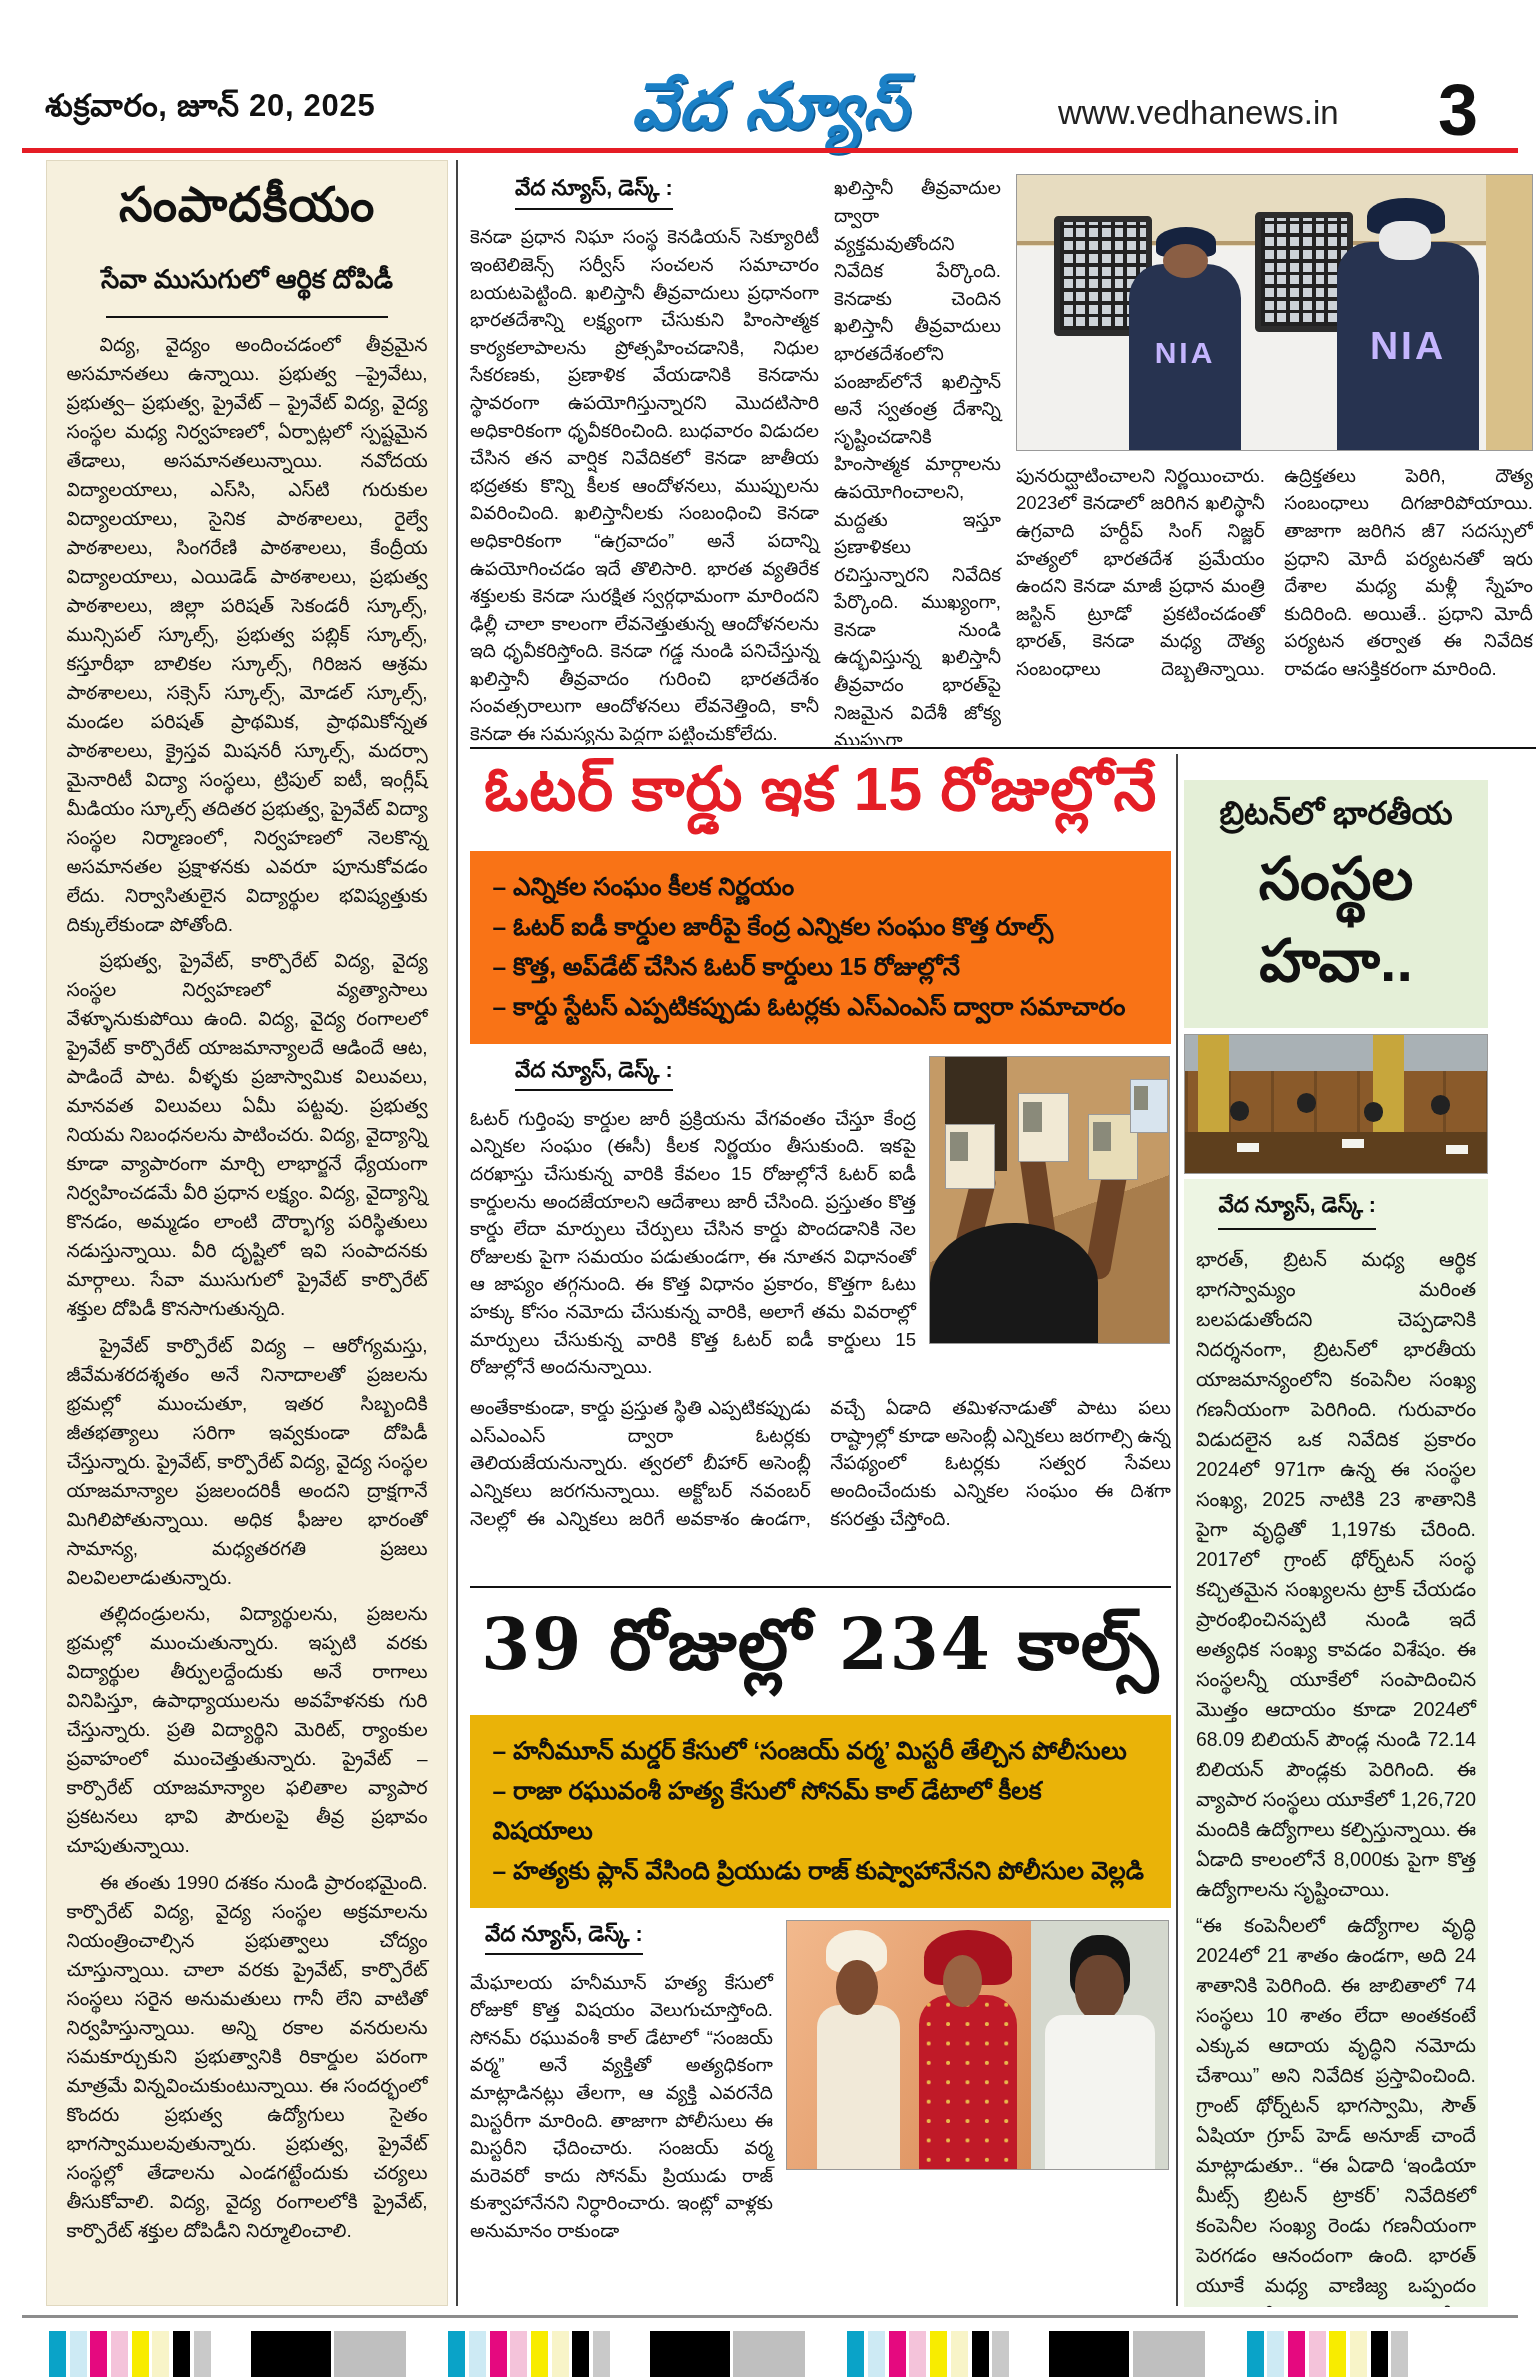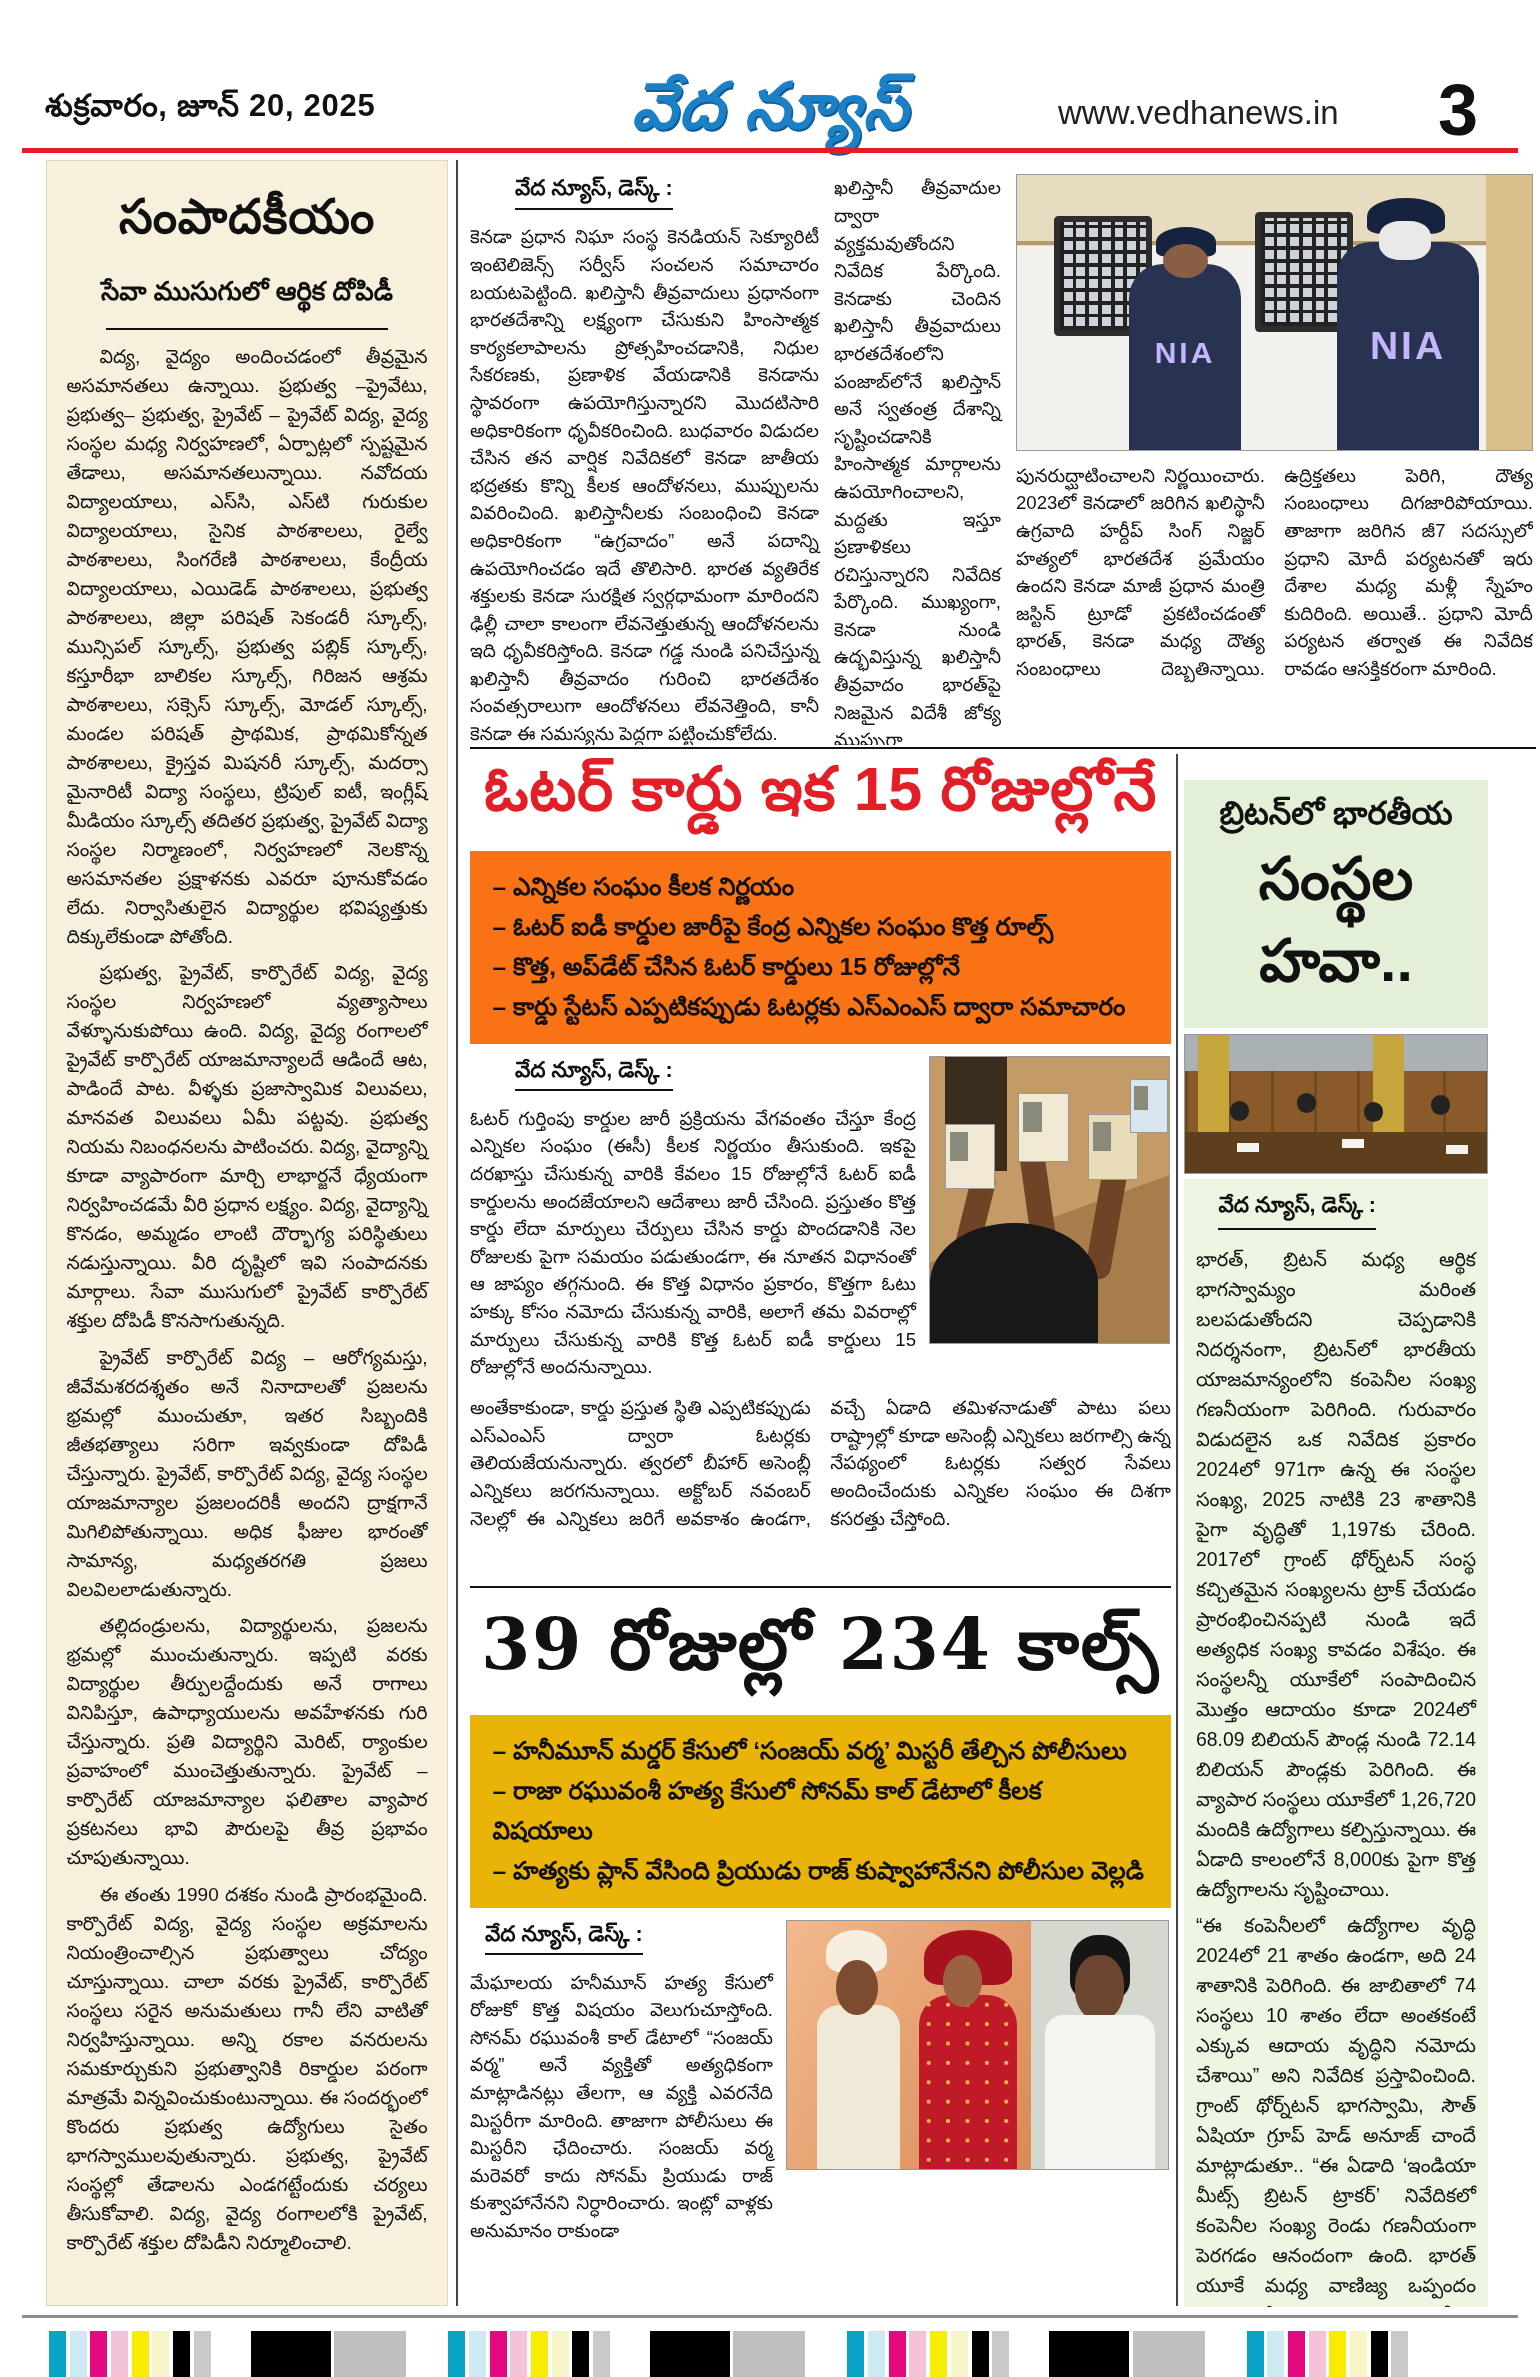--- a/index.html
+++ b/index.html
@@ -11,21 +11,21 @@
   .masthead-logo{left:0;top:69px;width:1541px;text-align:center;font-size:64px;font-weight:800;color:#1b80c6;letter-spacing:1.5px;text-shadow:1.5px 1.5px 0 #0f5c96;font-style:italic;}
   .masthead-site{left:1058px;top:94px;font-size:33px;color:#222;}
   .masthead-page{left:1438px;top:69px;font-size:72px;font-weight:600;}
   .red-rule{left:22.4px;top:148px;width:1496px;height:4.5px;background:#e51c25;}
   
   .vrule{width:1.5px;background:#444;}
   .hrule{height:2.2px;background:#111;}
   .bottom-gray-rule{left:22.4px;top:2315px;width:1496px;height:3px;background:#8d8d8d;}
   
   .editorial{left:46px;top:160px;width:402px;height:2146px;background:#f6f0dd;border:0.7px solid #e0d8c0;box-sizing:border-box;padding:16.4px 19.4px;overflow:hidden;}
-  .editorial-title{font-size:48px;font-weight:700;text-align:center;letter-spacing:0.7px;margin-top:12px;}
+  .editorial-title{font-size:48px;font-weight:700;text-align:center;letter-spacing:0.7px;}
   .editorial-sub{font-size:26px;font-weight:800;text-align:center;margin-top:19.4px;}
   .editorial-rule{width:78%;height:2.2px;background:#111;margin:15px auto 12px auto;}
   .editorial-body p{font-size:19px;line-height:29px;margin:0 0 7.5px 0;text-indent:33px;}
   
   .canada{left:470px;top:158px;width:1066px;height:587px;overflow:hidden;}
   .canada-headline{font-size:42px;font-weight:800;text-align:center;letter-spacing:0;}
   .canada-body{display:flex;gap:15px;margin-top:16.4px;}
   .canada-col1{width:349px;}
   .canada-col2{width:167px;}
   .canada-right{width:517px;}

